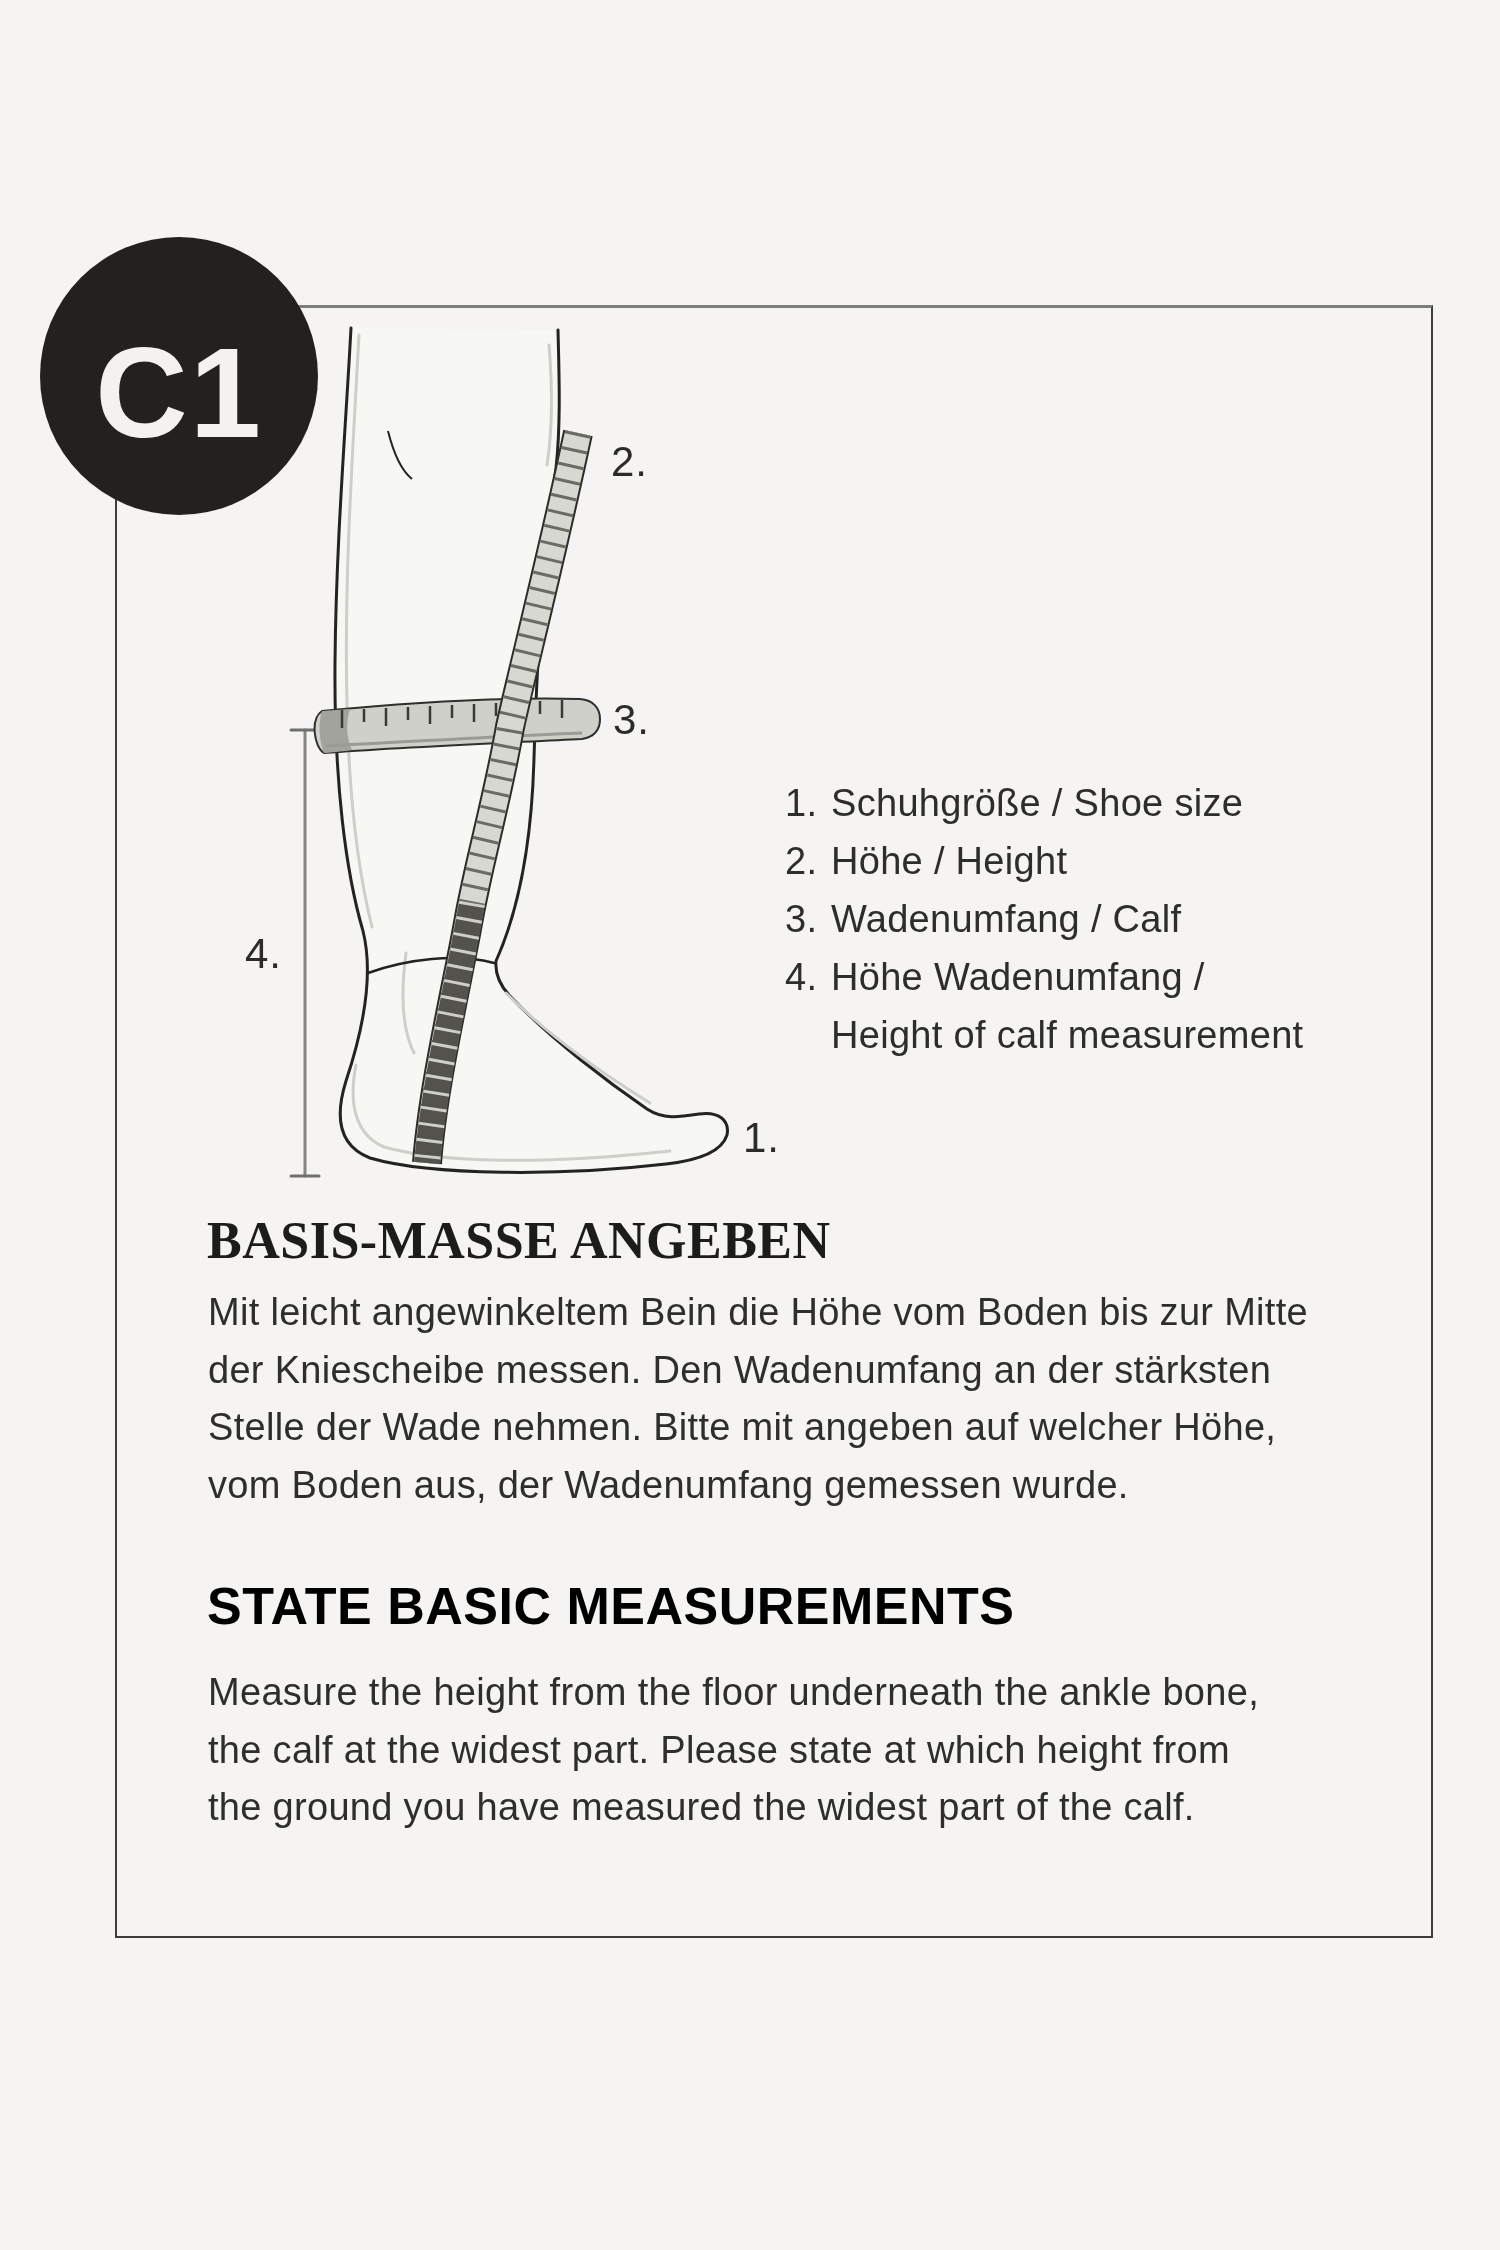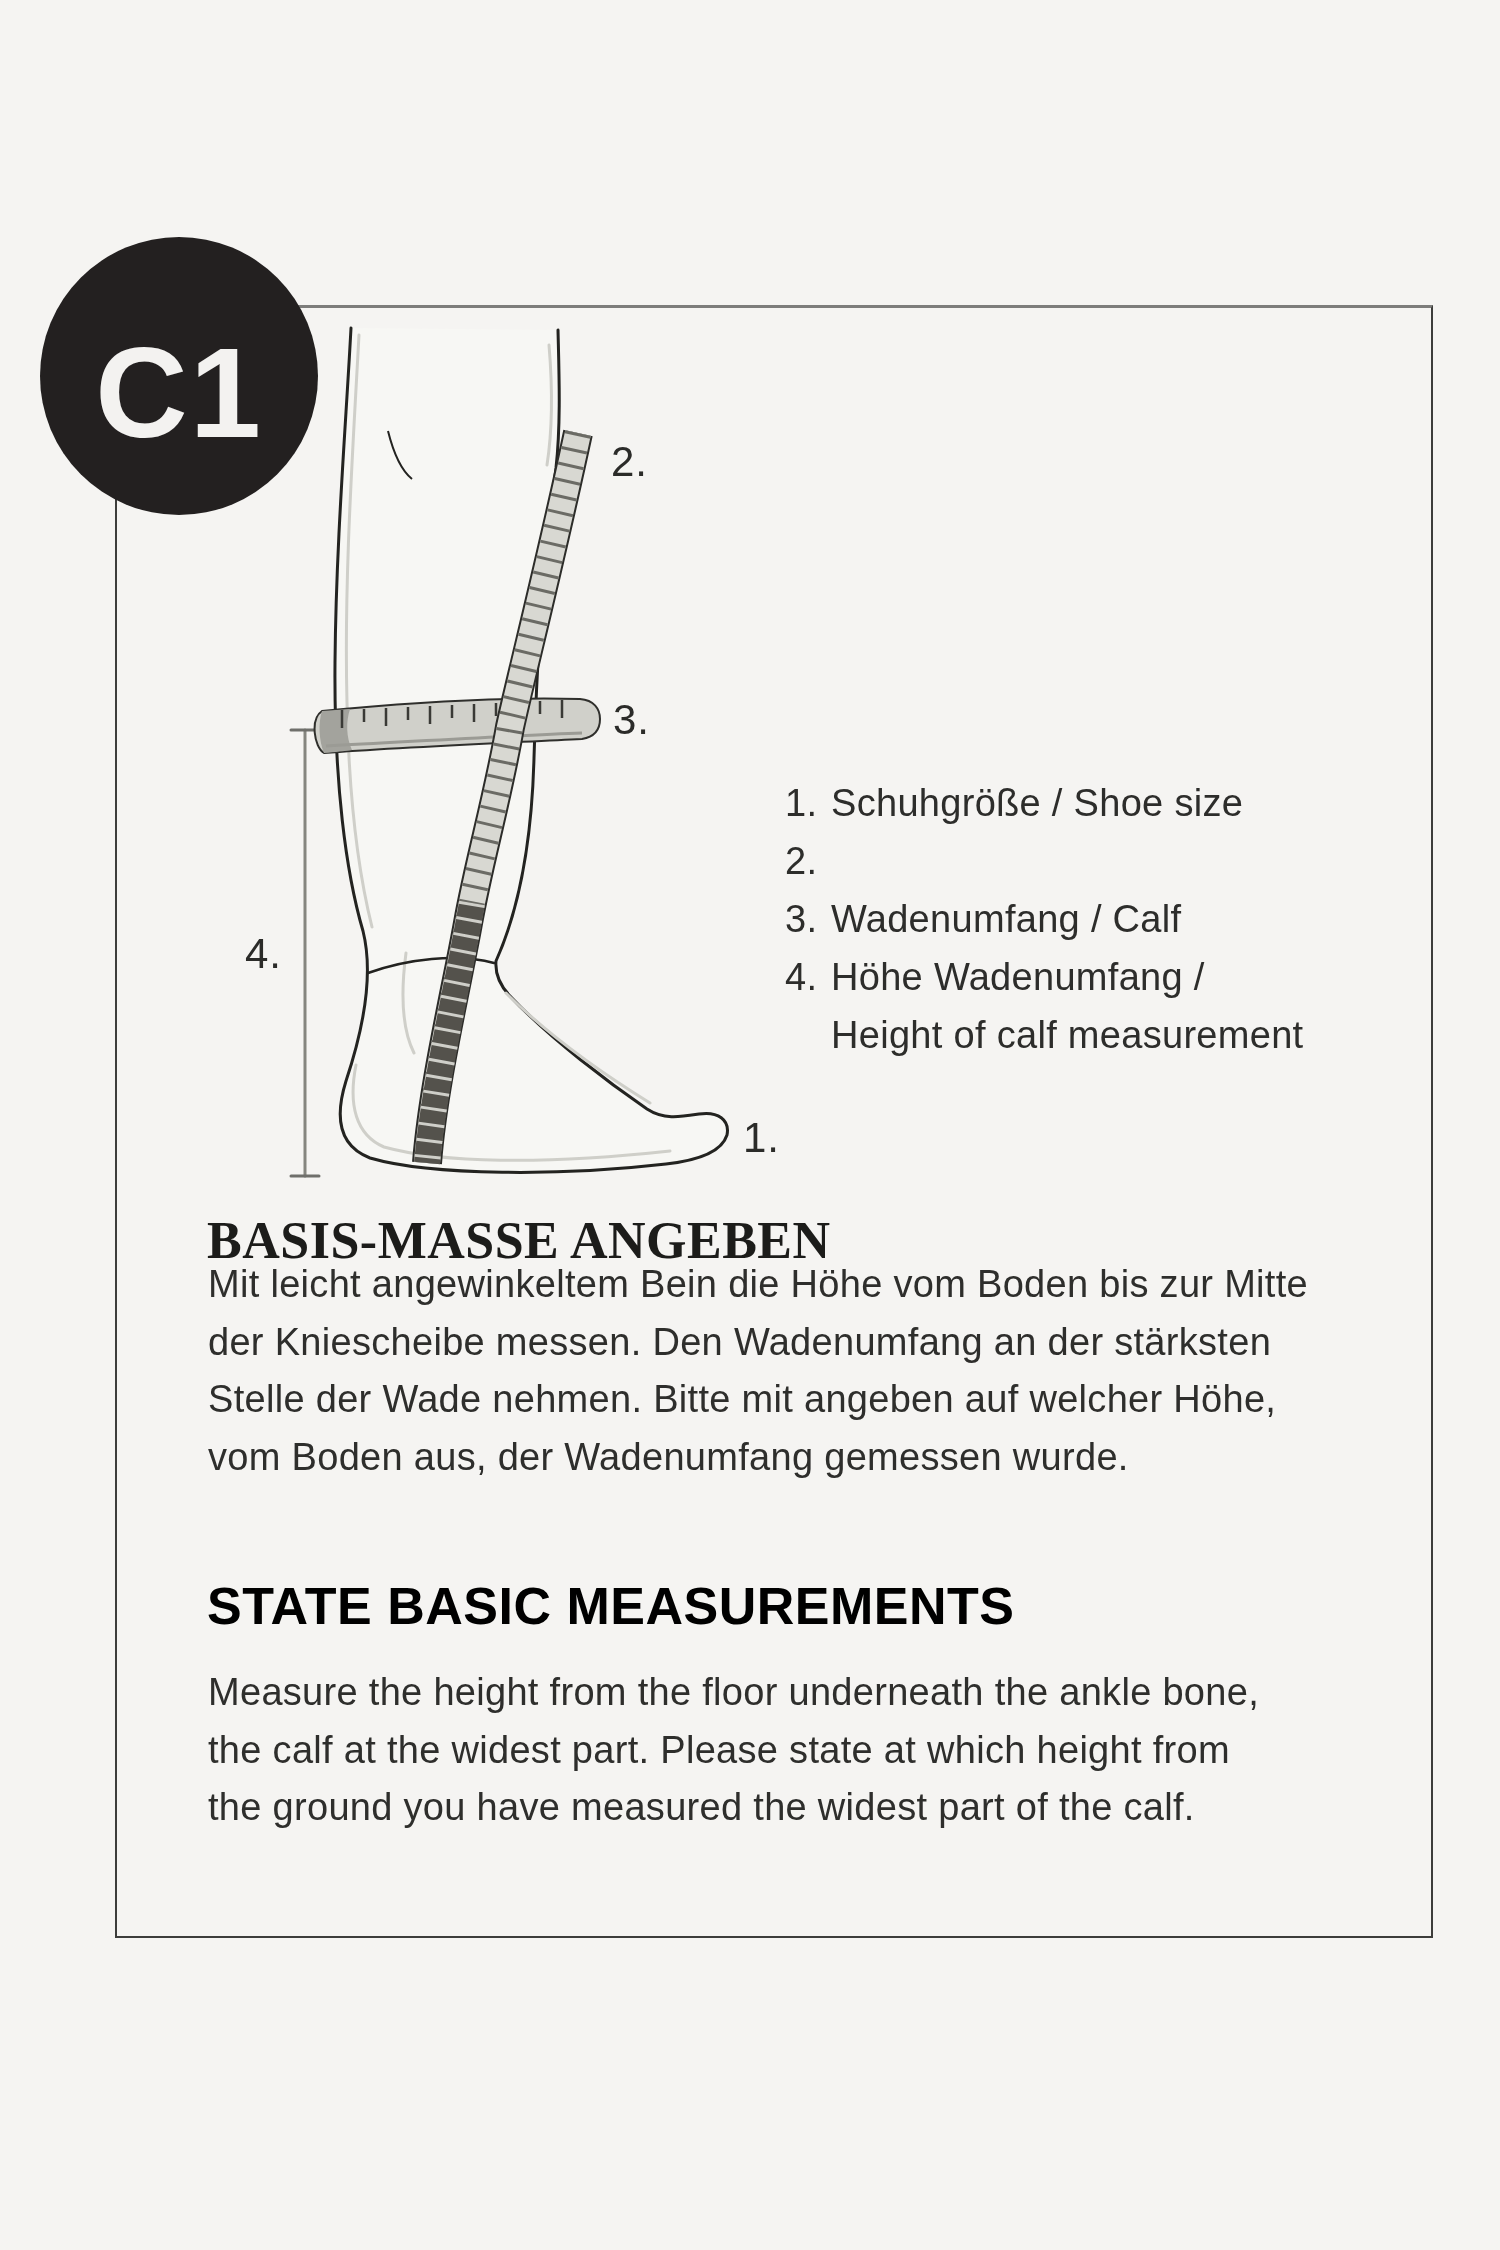--- a/index.html
+++ b/index.html
@@ -50,21 +50,21 @@
     font-size:52px;font-weight:700;letter-spacing:0.5px;color:#1c1c1a;
     white-space:nowrap;
   }
   .heading-de{top:903px;font-family:Liberation Serif, serif;}
   .heading-en{top:1268px;color:#000000;}
   .para{
     position:absolute;left:91px;
     font-size:38px;line-height:57.5px;letter-spacing:0.3px;color:#2e2e2c;
     white-space:nowrap;
   }
-  .para-de{top:948px;}
+  .para-de{top:976px;}
   .para-en{top:1356px;}
 </style>
 </head>
 <body>
 
 <div class="badge">
   <span>C1</span>
 </div>
 
 <div class="frame">
@@ -128,20 +128,21 @@
   <div class="marker marker4">4.</div>
   <div class="marker marker1">1.</div>
 
   <div class="legend">
     <div class="legend-row">
       <span class="legend-num">1.</span>
       <span>Schuhgröße / Shoe size</span>
     </div>
     <div class="legend-row">
       <span class="legend-num">2.</span>
+      <span>Höhe / Height</span>
     </div>
     <div class="legend-row">
       <span class="legend-num">3.</span>
       <span>Wadenumfang / Calf</span>
     </div>
     <div class="legend-row">
       <span class="legend-num">4.</span>
       <span>Höhe Wadenumfang /</span>
     </div>
     <div class="legend-cont">Height of calf measurement</div>

